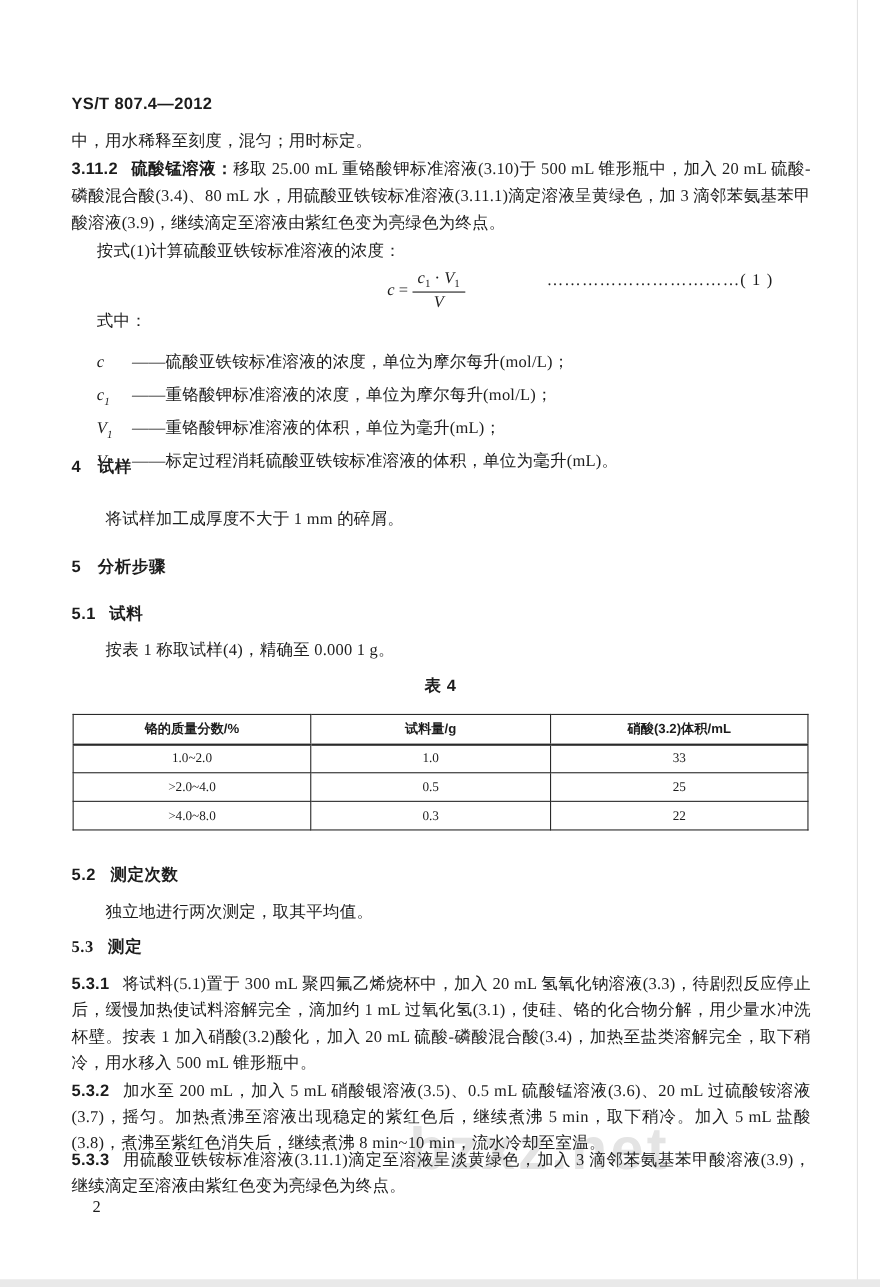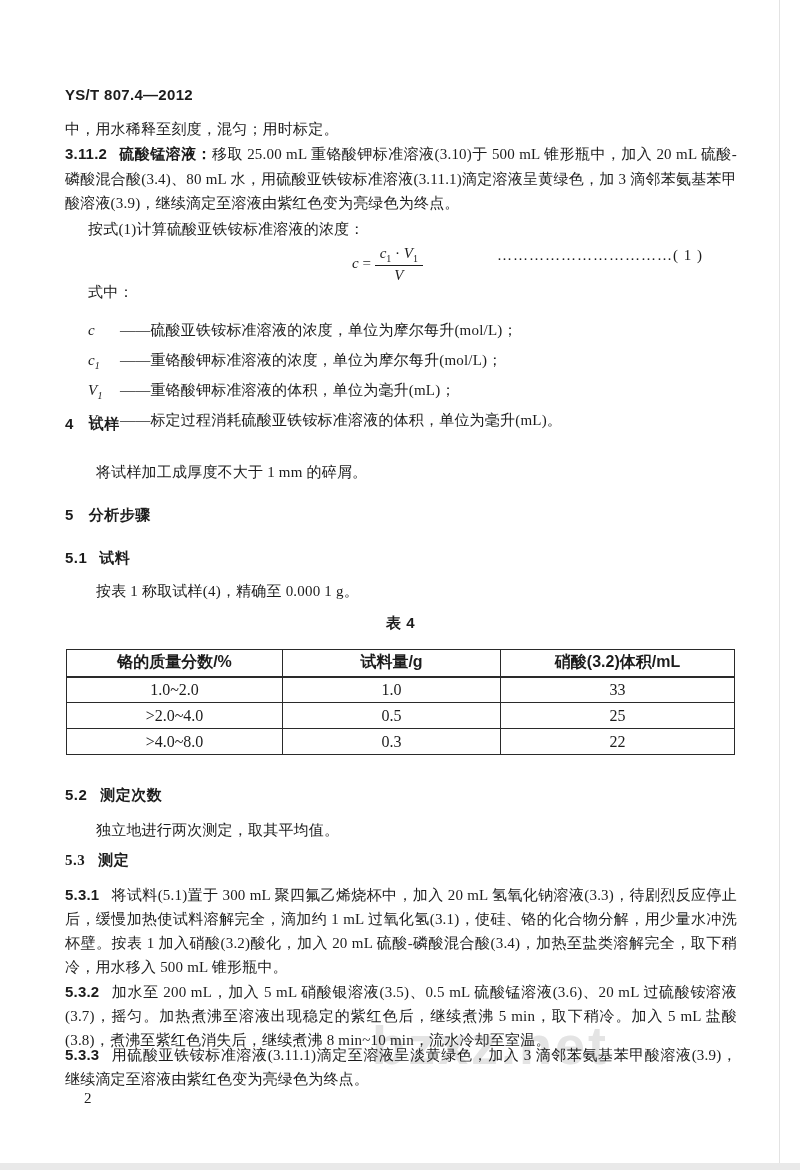--- a/index.html
+++ b/index.html
@@ -24,21 +24,21 @@
   .eq { font-size:15px; }
   .frac { display:inline-block; text-align:center; vertical-align:middle; }
   .frac .num { display:block; border-bottom:1px solid #1c1c1c; padding:0 5px 1px 5px; }
   .frac .den { display:block; padding-top:1px; }
   .eq-dots { position:absolute; right:34px; top:11px; font-size:15px; letter-spacing:1px; white-space:nowrap; }
 
   
   .tbl-caption { width:669px; text-align:center; }
   table.t1 { border-collapse:collapse; width:669px; table-layout:fixed; }
   table.t1 td, table.t1 th {
-    border:1px solid #2a2a2a; text-align:center; font-size:16px;
+    border:1px solid #2a2a2a; text-align:center; font-size:12px;
     height:26px; padding:0 4px; font-weight:normal;
   }
   table.t1 tr.hdr th {
     font-family:"Liberation Sans","DejaVu Sans",sans-serif; font-weight:bold;
     height:27px; border-bottom-width:2px;
   }
   table.t1 { border:1.5px solid #222; }
 
   .watermark {
     font-family:"Liberation Sans","DejaVu Sans",sans-serif; font-weight:bold;

